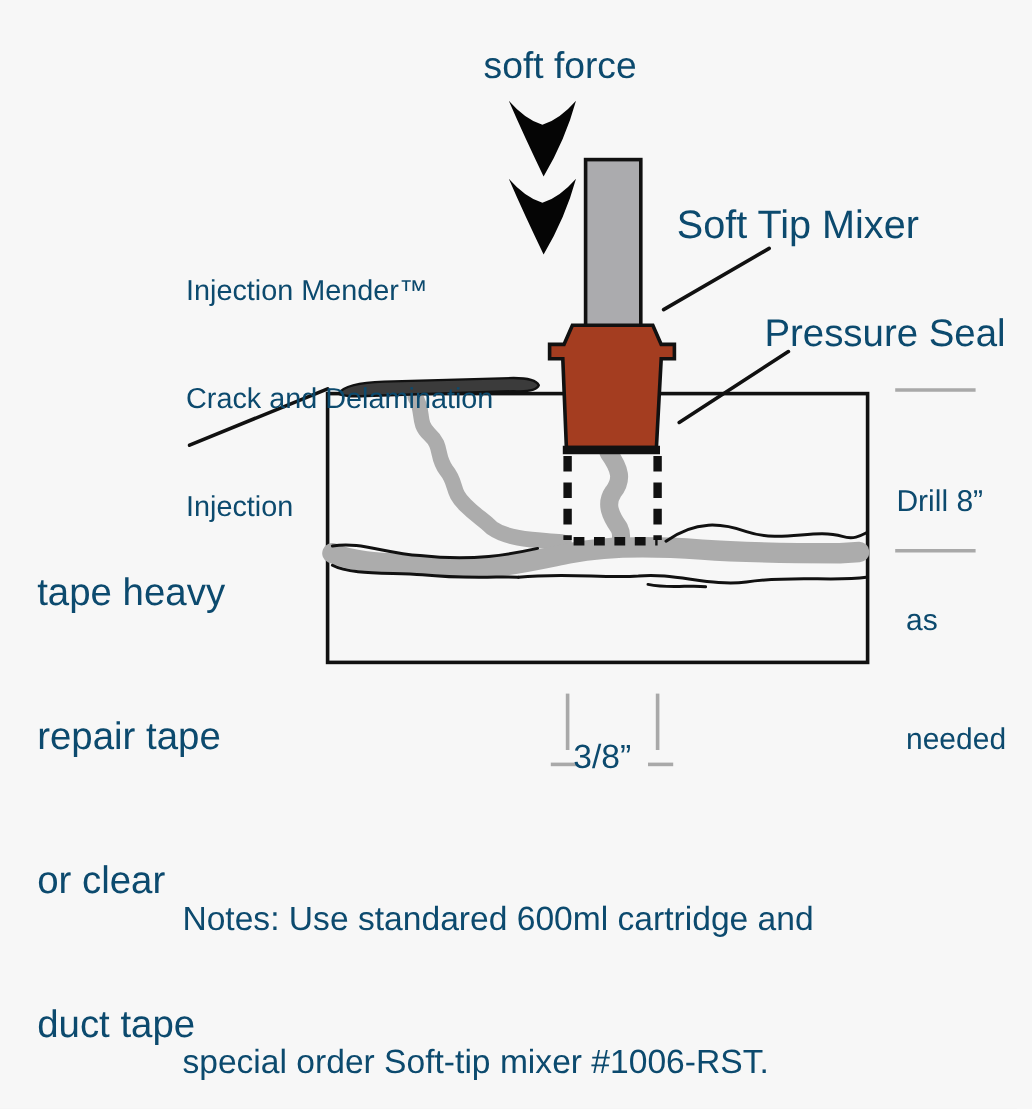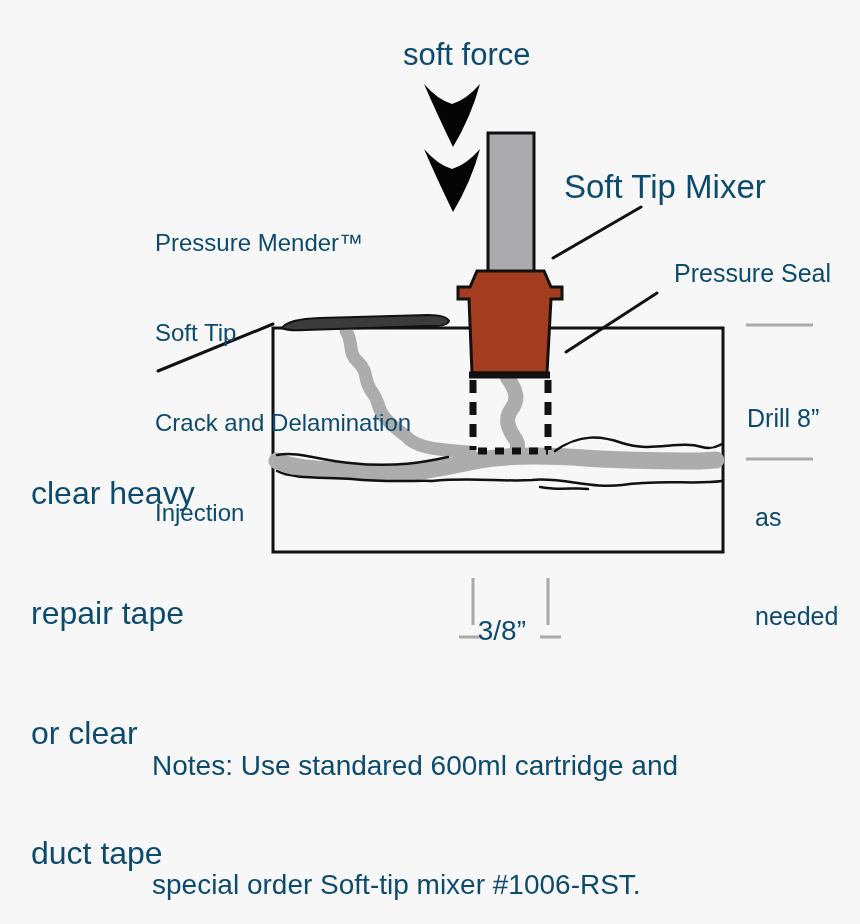--- a/index.html
+++ b/index.html
@@ -6,21 +6,21 @@
   body{background:#e9e9e9;font-family:"Liberation Sans", sans-serif;}
   #canvas{
     position:relative;width:860px;height:924px;background:#f7f7f7;
     overflow:hidden;color:#111;
   }
   #diagram-svg{position:absolute;left:0;top:0;}
   .txt{position:absolute;white-space:pre;color:#0c4a6e;}
   .soft-force{left:403px;top:37px;font-size:31px;}
   .prod-title{left:155px;top:168px;font-size:24px;line-height:30px;}
   .mixer-label{left:564px;top:168px;font-size:33px;}
-  .seal-label{left:674px;top:259px;font-size:25px;}
+  .seal-label{left:637px;top:259px;font-size:32px;}
   .drill-label{left:747px;top:336px;font-size:25px;line-height:33px;}
   .drill-label .ind{padding-left:8px;}
   .tape-label{left:31px;top:393px;font-size:32px;line-height:40px;}
   .hole-width{left:446px;top:615px;width:80px;text-align:right;font-size:28px;}
   .notes{left:152px;top:667px;font-size:28px;line-height:39.5px;}
 </style>
 </head>
 <body>
 
 <div id="canvas">
@@ -78,38 +78,37 @@
       <line x1="473" y1="578" x2="473" y2="625"></line>
       <line x1="548" y1="578" x2="548" y2="625"></line>
       <line x1="459" y1="637" x2="481" y2="637"></line>
       <line x1="540" y1="637" x2="561" y2="637"></line>
     </g>
   </svg>
 
   <div class="txt soft-force">soft force</div>
 
   <div class="txt prod-title">
-    <div>Pressure Mender™</div>
-    <div>Soft Tip</div>
+    <div>Injection Mender™</div>
     <div>Crack and Delamination</div>
     <div>Injection</div>
   </div>
 
   <div class="txt mixer-label">Soft Tip Mixer</div>
 
   <div class="txt seal-label">Pressure Seal</div>
 
   <div class="txt drill-label">
     <div>Drill 8”</div>
     <div class="ind">as</div>
     <div class="ind">needed</div>
   </div>
 
   <div class="txt tape-label">
-    <div>clear heavy</div>
+    <div>tape heavy</div>
     <div>repair tape</div>
     <div>or clear</div>
     <div>duct tape</div>
   </div>
 
   <div class="txt hole-width">3/8”</div>
 
   <div class="txt notes">
     <div>Notes: Use standared 600ml cartridge and</div>
     <div>special order Soft-tip mixer #1006-RST.</div>

